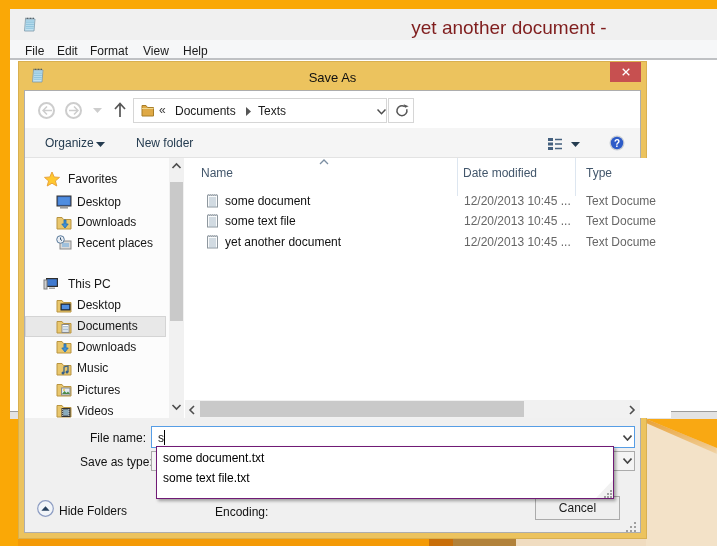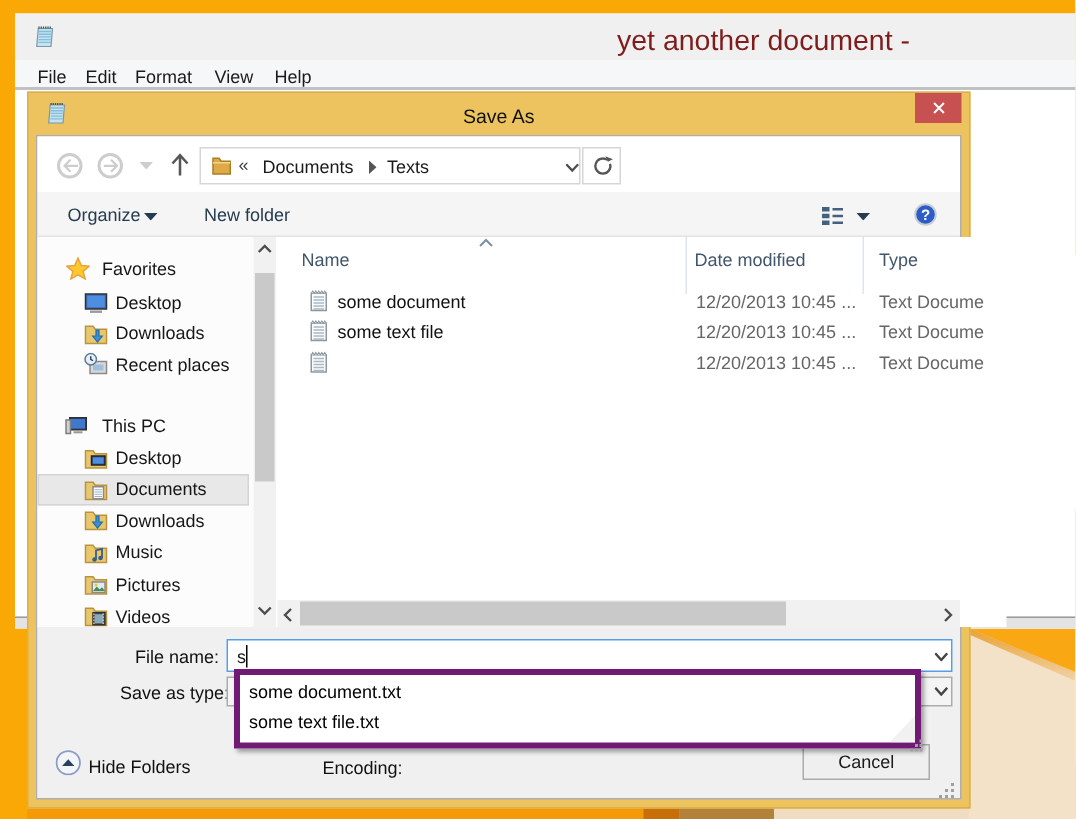--- a/index.html
+++ b/index.html
@@ -67,21 +67,21 @@
 
 #footer { left:0; top:327px; width:615px; height:114px; background:#f0f0f0; }
 .flabel { position:absolute; color:#111; }
 #fnamebox { left:126px; top:8px; width:484px; height:22px; background:#fff; border:1px solid #569de5; }
 #typebox { left:126px; top:33px; width:484px; height:20px; background:#f4f4f4; border:1px solid #ababab; }
 #encbox { left:247px; top:82px; width:148px; height:19px; background:#f2f2f2; border:1px solid #ababab; }
 #savebtn { left:411px; top:78px; width:84px; height:24px; background:#efefef; border:1px solid #4a90d9; text-align:center; line-height:22px; }
 #cancelbtn { left:510px; top:78px; width:85px; height:24px; background:#efefef; border:1px solid #ababab; text-align:center; line-height:22px; }
 
 
-#acpanel { left:137px; top:384px; width:458px; height:53px; background:#fff; border:4px solid #701a75;
+#acpanel { left:137px; top:384px; width:458px; height:53px; background:#fff; border:1px solid #701a75;
   box-shadow:2px 2px 3px rgba(0,0,0,0.35); }
 #acpanel .i1 { position:absolute; left:6px; top:4px; color:#000; }
 #acpanel .i2 { position:absolute; left:6px; top:24px; color:#000; }
 #acfold { right:0; bottom:0; width:17px; height:18px; background:#f1f1f1;
   clip-path:polygon(100% 0, 0 100%, 100% 100%); }
 
 .chev { stroke:#4d4d4d; stroke-width:1.6; fill:none; }
 .grip i { position:absolute; width:2px; height:2px; background:#9f9f9f; }
 </style>
 </head>
@@ -302,20 +302,21 @@
               <span class="nm">some text file</span>
               <span class="dt">12/20/2013 10:45 ...</span>
               <span class="tp">Text Docume</span>
             </div>
             <div class="lrow" style="top:73.5px">
               <svg class="abs" style="left:16px;top:1px" width="13" height="16" viewBox="0 0 13 16">
                 <rect x="1.5" y="3.5" width="10" height="11.5" fill="#fafbfc" stroke="#8e979e"></rect>
                 <path d="M3 6h7M3 8h7M3 10h7M3 12h7M3 14h7" stroke="#a9bac7" stroke-width="1"></path>
                 <path d="M1.5 3.5 l1-1.5 1 1.5 1-1.5 1 1.5 1-1.5 1 1.5 1-1.5 1 1.5 1-1.5 1 1.5" stroke="#8e979e" fill="#e8eef2" stroke-width="0.7"></path>
               </svg>
+              <span class="nm">yet another document</span>
               <span class="dt">12/20/2013 10:45 ...</span>
               <span class="tp">Text Docume</span>
             </div>
           </div>
 
         <div id="hscroll" class="abs"></div>
         <div id="hthumb" class="abs"></div>
         <svg class="abs" style="left:163px;top:247px" width="8" height="10" viewBox="0 0 8 10">
             <path d="M6 1 L2 5 L6 9" class="chev"></path>
           </svg>

